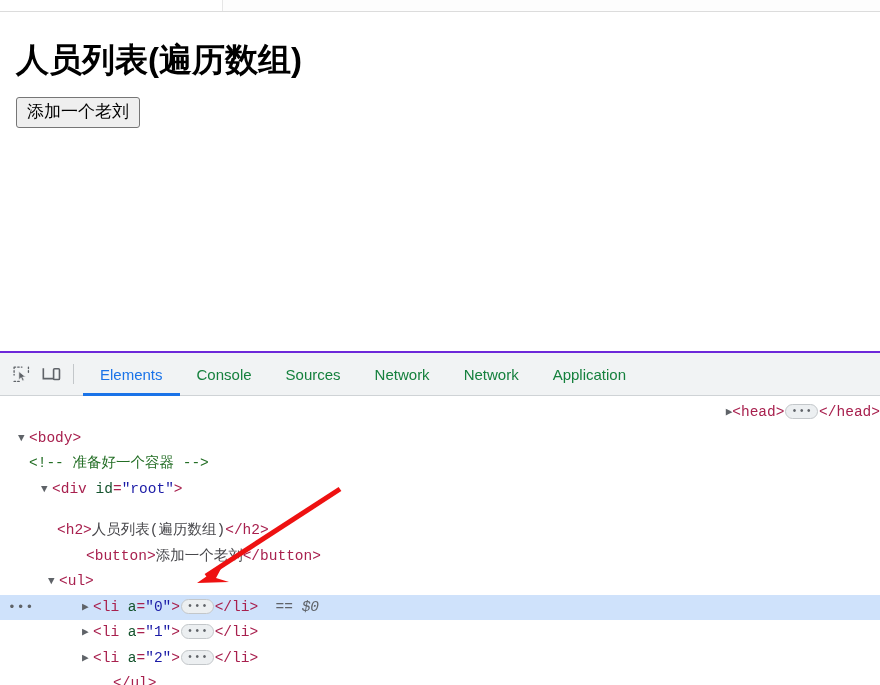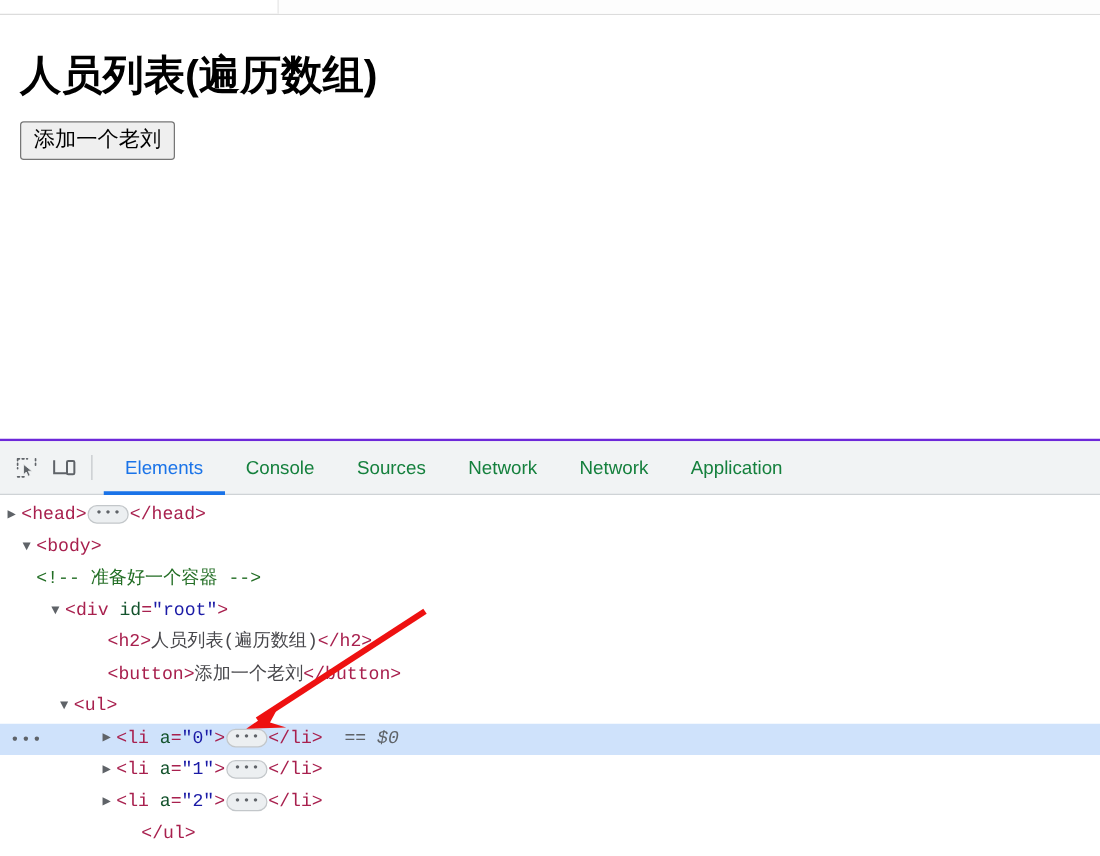--- a/index.html
+++ b/index.html
@@ -276,37 +276,37 @@
       <div class="dt-tab">Console</div>
       <div class="dt-tab">Sources</div>
       <div class="dt-tab">Network</div>
       <div class="dt-tab">Network</div>
       <div class="dt-tab">Application</div>
     </div>
   </div>
 
   <div class="dom-tree">
 
-    <div class="dom-row" style="padding-left:6px;">
+    <div class="dom-row" style="padding-left:6px;text-align:right;">
       <span class="tri closed"></span><span class="tag">&lt;head&gt;</span><span class="ellipsis-badge">•••</span><span class="tag">&lt;/head&gt;</span>
     </div>
 
     <div class="dom-row" style="padding-left:18px;">
       <span class="tri open"></span><span class="tag">&lt;body&gt;</span>
     </div>
 
     <div class="dom-row" style="">
       <span class="tri blank"></span><span class="cmt">&lt;!-- 准备好一个容器 --&gt;</span>
     </div>
 
     <div class="dom-row" style="padding-left:41px;">
       <span class="tri open"></span><span class="tag">&lt;div</span><span>&nbsp;</span><span class="attrn">id</span><span class="punct">=</span><span class="attrv">"root"</span><span class="tag">&gt;</span>
     </div>
 
-    <div class="dom-row" style="padding-left:75px;">
+    <div class="dom-row" style="padding-left:46px;margin-top:16px;">
       <span class="tri blank"></span><span class="tag">&lt;h2&gt;</span><span class="txt">人员列表(遍历数组)</span><span class="tag">&lt;/h2&gt;</span>
     </div>
 
     <div class="dom-row" style="padding-left:75px;">
       <span class="tri blank"></span><span class="tag">&lt;button&gt;</span><span class="txt">添加一个老刘</span><span class="tag">&lt;/button&gt;</span>
     </div>
 
     <div class="dom-row" style="padding-left:48px;">
       <span class="tri open"></span><span class="tag">&lt;ul&gt;</span>
     </div>

